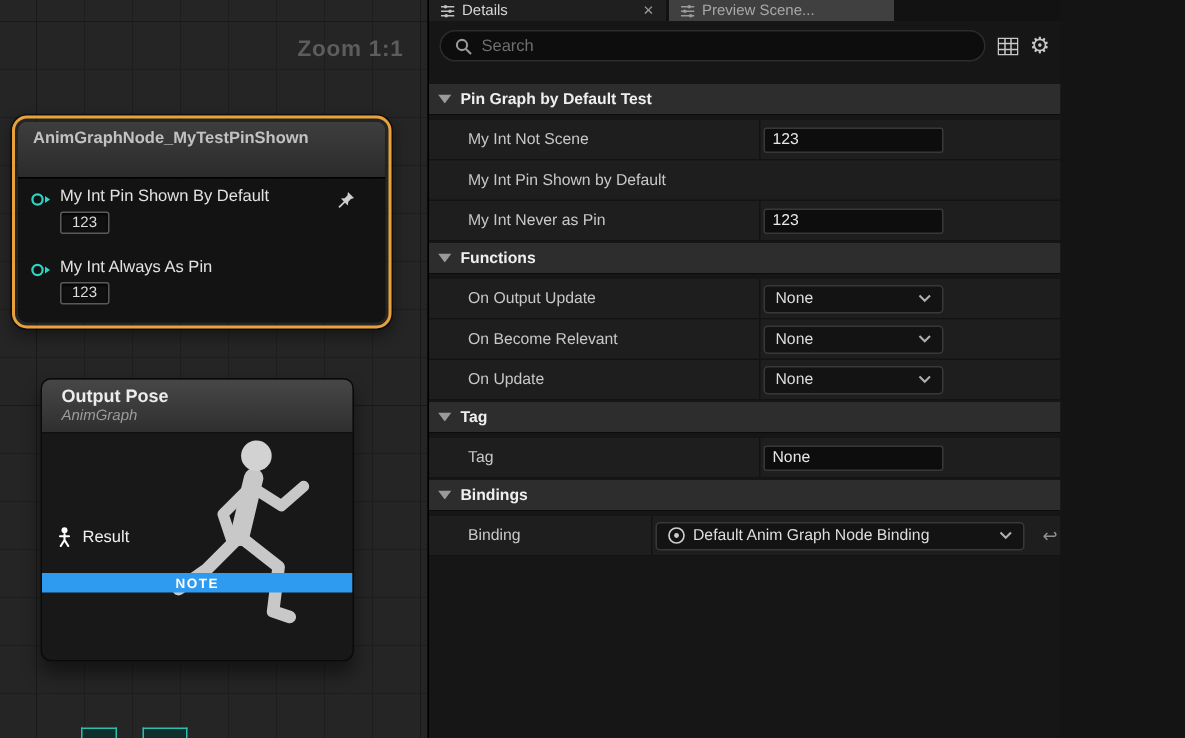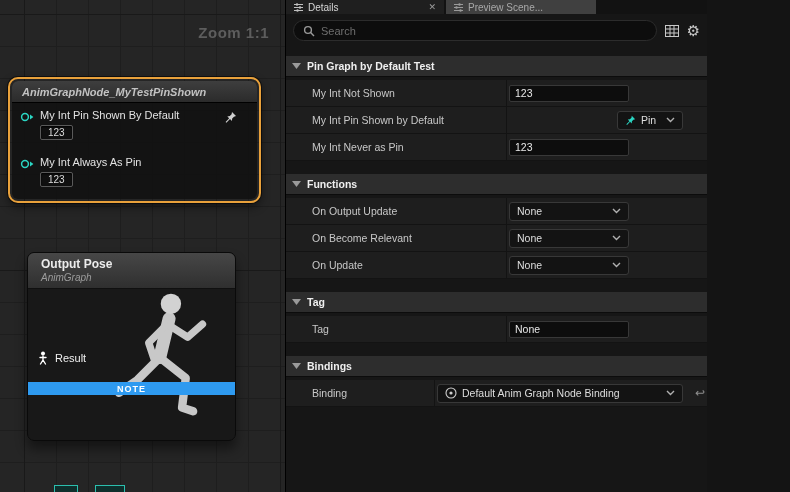--- a/index.html
+++ b/index.html
@@ -20,22 +20,22 @@
     background-position:24px 14px;
   }
   .zoom-label { position:absolute; top:24px; right:16px; font-size:15px;
     font-weight:700; color:#5d5d5d; letter-spacing:.5px; }
 
   
   .node-selected { position:absolute; left:8px; top:77px; width:253px;
     border:2px solid #e9a13b; border-radius:10px; padding:2px;
     box-shadow:0 0 0 1px rgba(0,0,0,.55), 0 4px 10px rgba(0,0,0,.45); }
   .node-inner { background:rgba(18,18,18,.94); border-radius:6px; overflow:hidden; }
-  .node1-header { background:linear-gradient(#3e3e3e,#2b2b2b); padding:5px 10px 4px;
-    border-bottom:1px solid #000;font-style:italic; }
+  .node1-header { background:linear-gradient(#3e3e3e,#2b2b2b); padding:5px 10px 20px;
+    border-bottom:1px solid #000; }
   .node1-title { font-size:11px; font-weight:700; color:#c2c2c2; white-space:nowrap; }
   .node1-body { padding:6px 8px 12px; }
   .pin-row { display:flex; align-items:flex-start; gap:6px; }
   .pin-row + .pin-row { margin-top:16px; }
   .pin-icon { flex:0 0 auto; margin-top:2px; line-height:0; }
   .pin-content { display:flex; flex-direction:column; }
   .pin-label { font-size:11px; color:#e2e2e2; white-space:nowrap; }
   .pin-value { margin-top:4px; align-self:flex-start; background:#101010;
     border:1px solid #5a5a5a; border-radius:2px; padding:1px 7px;
     font-size:10px; color:#dcdcdc; box-shadow:inset 0 1px 2px #000; }
@@ -81,21 +81,21 @@
   .search-box input { flex:1; background:transparent; border:none; outline:none;
     color:#cfcfcf; font-size:11px; font-family:"Liberation Sans",sans-serif; }
   .search-box input::placeholder { color:#6e6e6e; }
   .toolbar-icon { line-height:0; color:#c8c8c8; }
   .gear-glyph { font-size:15px; color:#c8c8c8; line-height:1; }
 
   .prop-grid { flex:1; display:flex; flex-direction:column; overflow:hidden; }
   .category { height:21px; background:#2d2d2d; border-bottom:1px solid #0c0c0c;
     display:flex; align-items:center; gap:6px; padding:0 6px; margin-bottom:3px; }
   .category.first { margin-top:9px; }
-  .category:not(.first) { margin-top:13px; }
+  .category:not(.first) { margin-top:1px; }
   .cat-title { font-size:10.5px; font-weight:700; color:#efefef; }
   .chev { line-height:0; }
 
   .prop-row { height:27px; background:#1e1e1e; border-bottom:1px solid #131313;
     display:flex; align-items:stretch; }
   .prop-label { width:220px; display:flex; align-items:center; padding-left:26px;
     font-size:10.5px; color:#c8c8c8; }
   .prop-value { flex:1; display:flex; align-items:center; padding:0 24px 0 2px;
     border-left:1px solid #131313; position:relative; }
 
@@ -253,43 +253,28 @@
       <div class="category first">
         <span class="chev">
           <svg width="9" height="6" viewBox="0 0 9 6">
               <polygon points="0,0 9,0 4.5,6" fill="#9a9a9a"></polygon>
             </svg>
         </span>
         <span class="cat-title">Pin Graph by Default Test</span>
       </div>
 
       <div class="prop-row">
-        <div class="prop-label">My Int Not Shown</div>
+        <div class="prop-label">My Int Not Scene</div>
         <div class="prop-value">
           <input class="text-field" value="123" style="">
         </div>
       </div>
 
       <div class="prop-row">
         <div class="prop-label">My Int Pin Shown by Default</div>
-        <div class="prop-value">
-          <div class="dropdown pin-dropdown">
-            <span style="line-height:0">
-              <svg width="11" height="11" viewBox="0 0 13 13">
-                  <path d="M8 1 L12 5 L10 5.7 L8.2 7.5 L7.9 10 L6 8.1 L2.4 11.7 L1.6 10.9 L5.2 7.3 L3.3 5.4 L5.8 5.1 L7.6 3.3 Z" fill="#2bd6c3"></path>
-                </svg>
-            </span>
-            <span class="dropdown-text">Pin</span>
-            <span class="dd-chev" style="line-height:0">
-              <svg width="9" height="6" viewBox="0 0 9 6">
-                  <polyline points="1,1 4.5,4.5 8,1" stroke="#b0b0b0" stroke-width="1.4" fill="none"></polyline>
-                </svg>
-            </span>
-          </div>
-        </div>
       </div>
 
       <div class="prop-row">
         <div class="prop-label">My Int Never as Pin</div>
         <div class="prop-value">
           <input class="text-field" value="123" style="">
         </div>
       </div>
 
       <div class="category">

